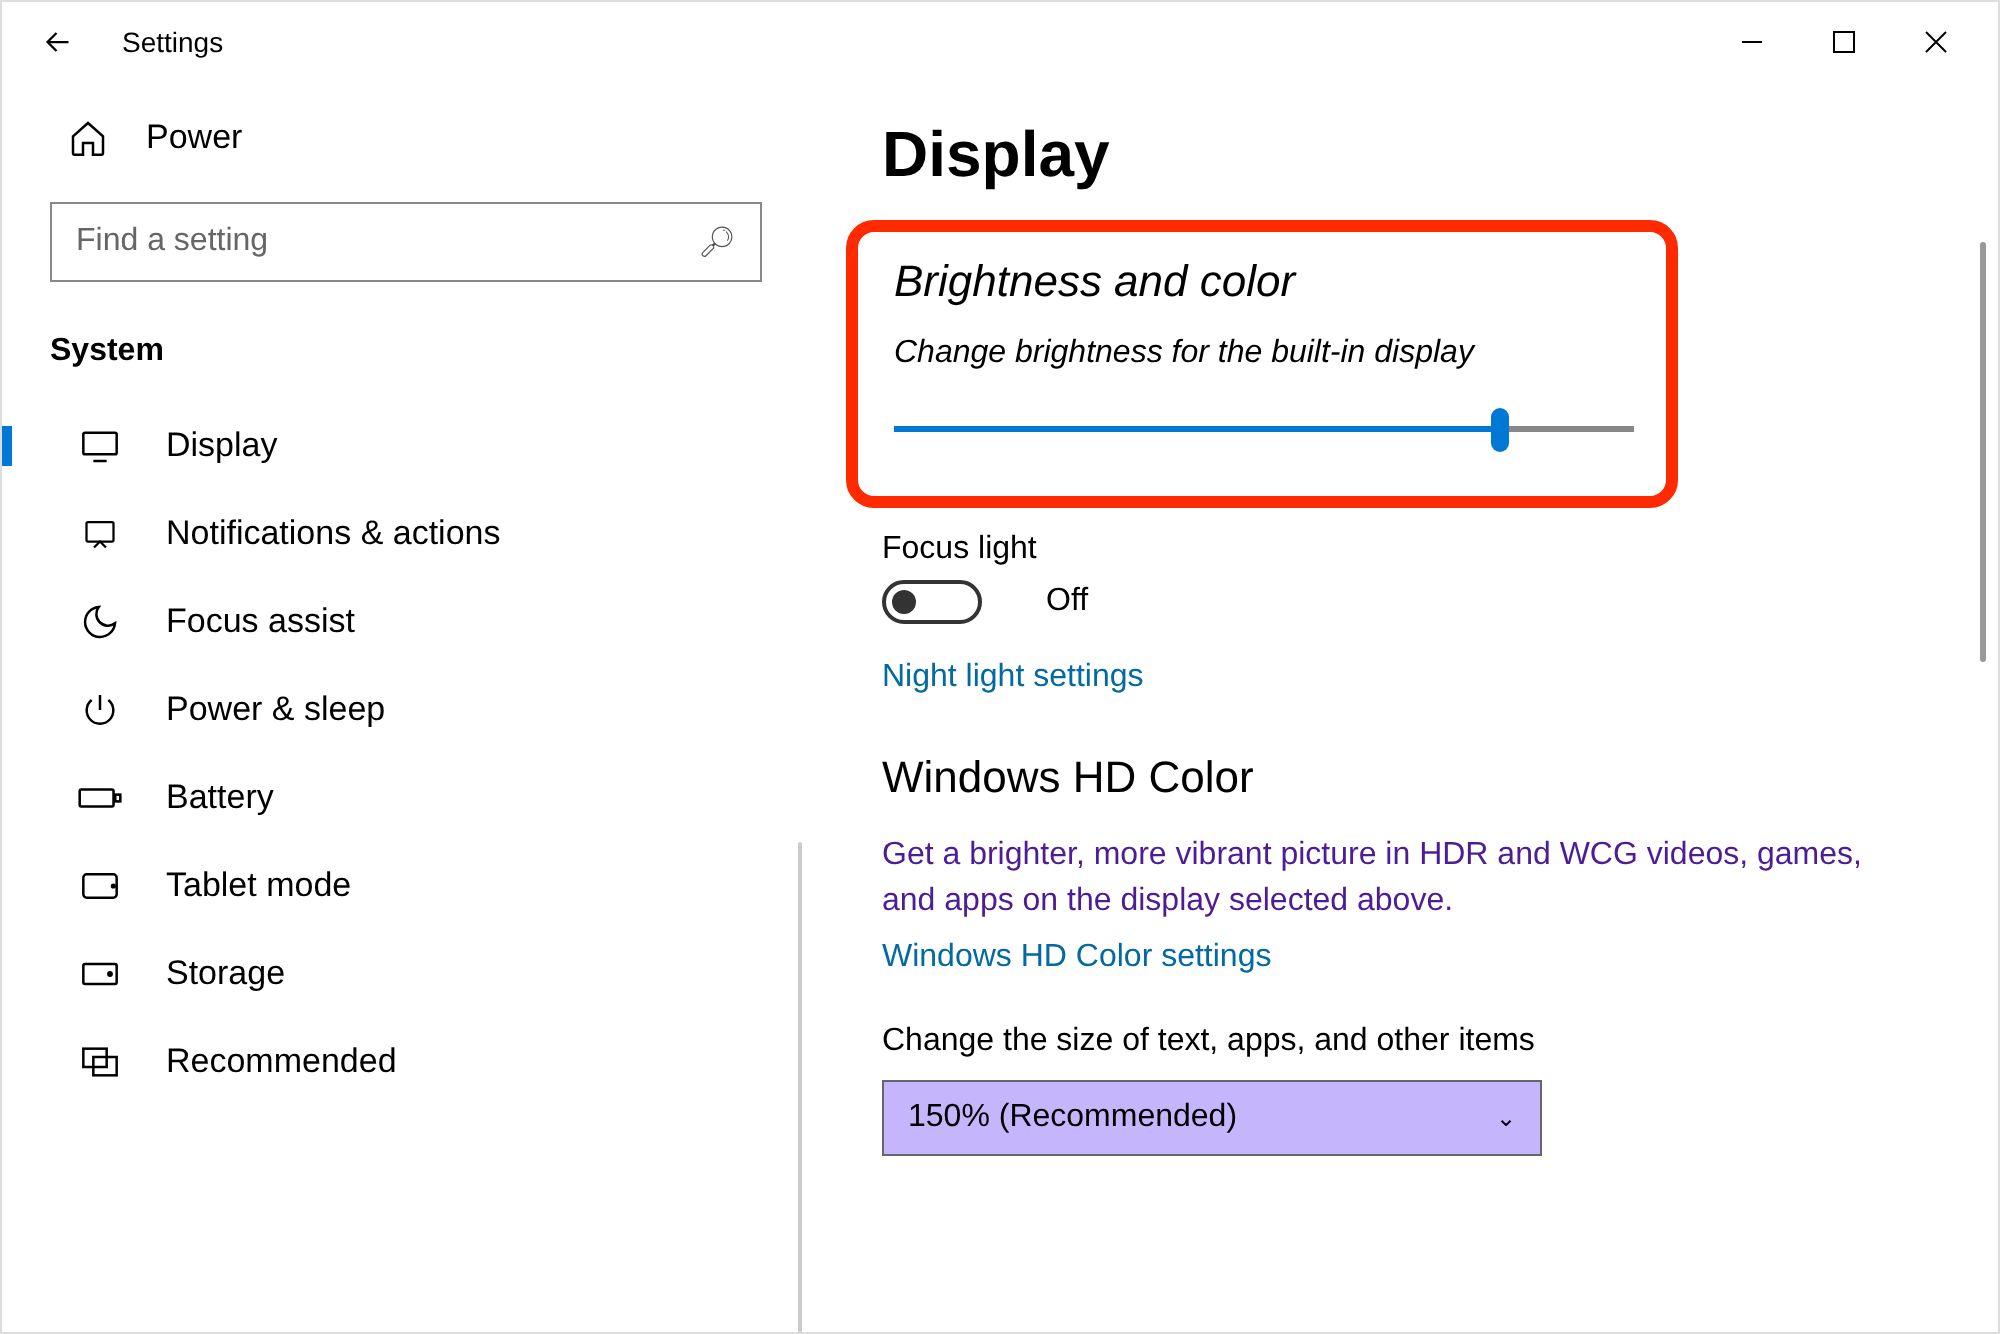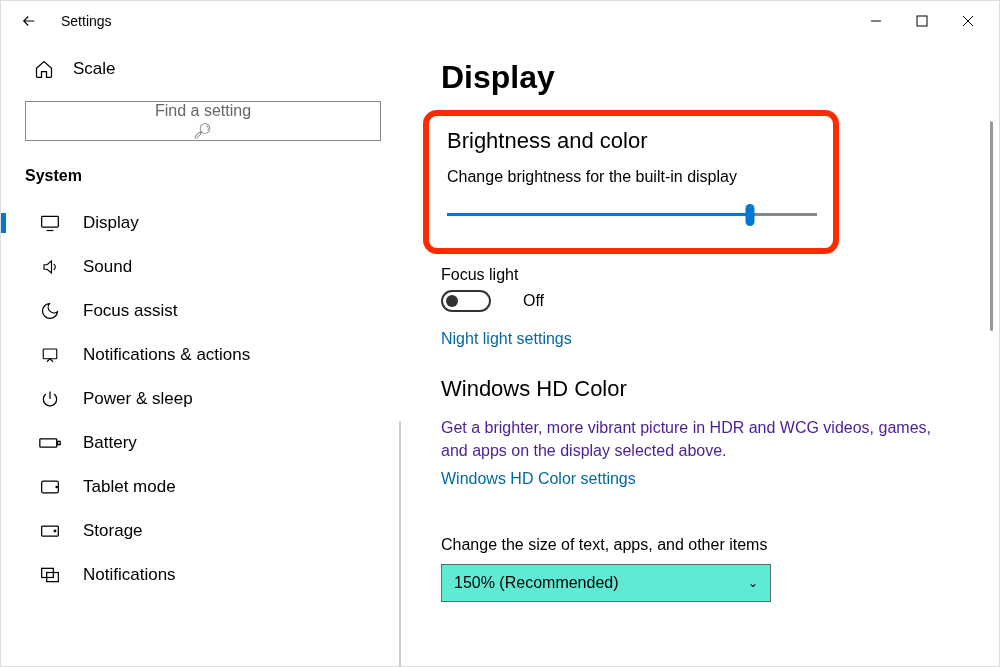--- a/index.html
+++ b/index.html
@@ -72,21 +72,20 @@
   .search-box {
     margin: 12px 20px 18px 24px;
     border: 1px solid #888;
     height: 40px;
     display: flex;
     align-items: center;
     padding: 0 12px;
     font-size: 16px;
     color: #666;
     justify-content: space-between;
-    flex-direction: column;
   }
   .search-box .search-icon { font-size: 15px; color: #555; transform: scaleX(-1); }
   .cat-title {
     font-weight: 600;
     font-size: 16px;
     padding: 8px 24px 16px 24px;
   }
   .nav-item {
     display: flex;
     align-items: center;
@@ -120,20 +119,21 @@
     font-size: 32px;
     font-weight: 600;
     margin-bottom: 14px;
   }
   .highlight-box {
     border: 6px solid #ff2a00;
     border-radius: 14px;
     padding: 12px 18px 24px 18px;
     margin-left: -18px;
     margin-right: 120px;
+    font-style: italic;
   }
   .section-title {
     font-size: 22px;
     font-weight: 400;
     margin-bottom: 14px;
   }
   .section-desc {
     font-size: 16px;
     margin-bottom: 18px;
   }
@@ -212,21 +212,21 @@
   .dropdown {
     border: 1px solid #666;
     width: 330px;
     height: 38px;
     display: flex;
     align-items: center;
     justify-content: space-between;
     padding: 0 12px;
     font-size: 16px;
     margin-top: 10px;
-    background: #5eead4;
+    background: #c4b5fd;
   }
   .chev { font-size: 12px; }
   .scroll-thumb {
     position: absolute;
     right: 6px;
     top: 80px;
     width: 3px;
     height: 210px;
     background: #999;
     border-radius: 2px;
@@ -269,21 +269,21 @@
 </div>
 
 <div class="body-row">
   <div class="sidebar">
     <div class="home-row">
       <span class="nav-icon">
         <svg width="20" height="20" viewBox="0 0 24 24" fill="none" stroke="#000" stroke-width="1.5">
             <path d="M3 11l9-8 9 8v10a1 1 0 01-1 1h-5v-7h-6v7H4a1 1 0 01-1-1V11z"></path>
           </svg>
       </span>
-      <span>Scale</span>
+      <span>Power</span>
     </div>
 
     <div class="search-box">
       <span>Find a setting</span>
       <span class="search-icon">🔍︎</span>
     </div>
 
     <div class="cat-title">System</div>
 
     <div class="nav-item selected">
@@ -291,42 +291,33 @@
         <svg width="20" height="18" viewBox="0 0 24 20" fill="none" stroke="#000" stroke-width="1.5">
             <rect x="2" y="2" width="20" height="13" rx="1"></rect>
             <line x1="8" y1="19" x2="16" y2="19"></line>
           </svg>
       </span>
       <span>Display</span>
     </div>
     <div class="nav-item">
       <span class="nav-icon">
         <svg width="20" height="18" viewBox="0 0 24 24" fill="none" stroke="#000" stroke-width="1.5">
-            <path d="M4 9v6h4l6 5V4L8 9H4z"></path>
-            <path d="M17 8a5 5 0 010 8"></path>
-          </svg>
-      </span>
-      <span>Sound</span>
+            <rect x="3" y="4" width="18" height="13" rx="1"></rect>
+            <path d="M8 21l4-4 4 4"></path>
+          </svg>
+      </span>
+      <span>Notifications &amp; actions</span>
     </div>
     <div class="nav-item">
       <span class="nav-icon">
         <svg width="20" height="20" viewBox="0 0 24 24" fill="none" stroke="#000" stroke-width="1.5">
             <path d="M21 12.8A9 9 0 1111.2 3a7 7 0 009.8 9.8z"></path>
           </svg>
       </span>
       <span>Focus assist</span>
-    </div>
-    <div class="nav-item">
-      <span class="nav-icon">
-        <svg width="20" height="18" viewBox="0 0 24 24" fill="none" stroke="#000" stroke-width="1.5">
-            <rect x="3" y="4" width="18" height="13" rx="1"></rect>
-            <path d="M8 21l4-4 4 4"></path>
-          </svg>
-      </span>
-      <span>Notifications &amp; actions</span>
     </div>
     <div class="nav-item">
       <span class="nav-icon">
         <svg width="20" height="20" viewBox="0 0 24 24" fill="none" stroke="#000" stroke-width="1.5">
             <path d="M12 3v9"></path>
             <path d="M7 6a8 8 0 1010 0"></path>
           </svg>
       </span>
       <span>Power &amp; sleep</span>
     </div>
@@ -357,21 +348,21 @@
       </span>
       <span>Storage</span>
     </div>
     <div class="nav-item">
       <span class="nav-icon">
         <svg width="20" height="18" viewBox="0 0 24 20" fill="none" stroke="#000" stroke-width="1.5">
             <rect x="2" y="2" width="14" height="11"></rect>
             <rect x="8" y="7" width="14" height="11"></rect>
           </svg>
       </span>
-      <span>Notifications</span>
+      <span>Recommended</span>
     </div>
   </div>
 
   <div class="main">
     <div class="scroll-thumb"></div>
     <h1 class="page-title">Display</h1>
 
     <div class="highlight-box">
       <div class="section-title">Brightness and color</div>
       <div class="section-desc">Change brightness for the built-in display</div>
@@ -387,21 +378,21 @@
       <div class="toggle">
         <div class="toggle-knob"></div>
       </div>
       <span>Off</span>
     </div>
     <a class="link">Night light settings</a>
 
     <div class="section-block">
       <div class="section-title">Windows HD Color</div>
       <p class="gray-para">Get a brighter, more vibrant picture in HDR and WCG videos, games, and apps on the display selected above.</p>
-      <a class="link" style="margin-bottom:38px">Windows HD Color settings</a>
+      <a class="link" style="margin-bottom:14px">Windows HD Color settings</a>
     </div>
 
     <div class="section-block">
       <div class="section-desc" style="margin-bottom:4px">Change the size of text, apps, and other items</div>
       <div class="dropdown">
         <span>150% (Recommended)</span>
         <span class="chev">⌄</span>
       </div>
       <div class="cut-link"></div>
     </div>

